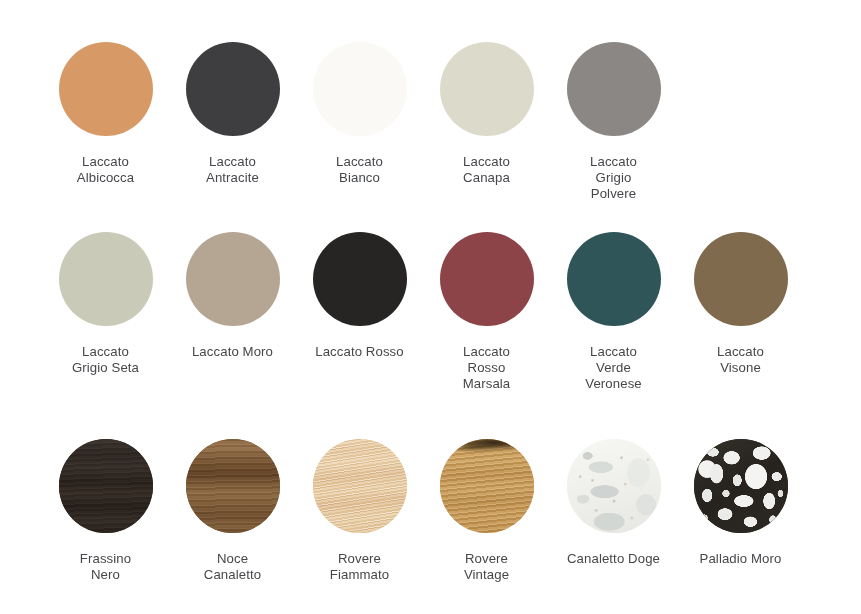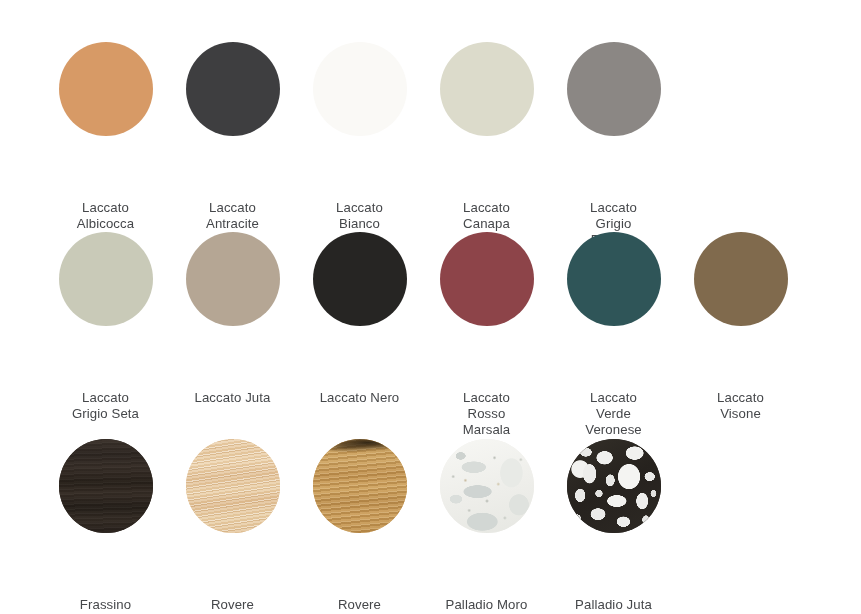--- a/index.html
+++ b/index.html
@@ -32,21 +32,20 @@
   }
   .row-1 { top: 42px; }
   .row-2 { top: 232px; }
   .row-3 { top: 439px; }
 
   .swatch-cell {
     width: 127px;
     display: flex;
     flex-direction: column;
     align-items: center;
-    gap: 46px;
   }
   .swatch-cell.first { margin-left: 42px; }
 
   .swatch-disc {
     width: 94px;
     height: 94px;
     border-radius: 50%;
     overflow: hidden;
     position: relative;
     flex: 0 0 auto;
@@ -227,25 +226,25 @@
   </div>
 
   <div class="swatch-row row-2">
     <div class="swatch-cell first">
       <div class="swatch-disc" style="background-color: rgb(201, 202, 184);"></div>
       <div class="swatch-label">Laccato
 Grigio Seta</div>
     </div>
     <div class="swatch-cell">
       <div class="swatch-disc" style="background-color: rgb(181, 166, 148);"></div>
-      <div class="swatch-label">Laccato Juta</div>
+      <div class="swatch-label">Laccato Moro</div>
     </div>
     <div class="swatch-cell">
       <div class="swatch-disc" style="background-color: rgb(38, 37, 35);"></div>
-      <div class="swatch-label">Laccato Nero</div>
+      <div class="swatch-label">Laccato Rosso</div>
     </div>
     <div class="swatch-cell">
       <div class="swatch-disc" style="background-color: rgb(141, 68, 73);"></div>
       <div class="swatch-label">Laccato
 Rosso
 Marsala</div>
     </div>
     <div class="swatch-cell">
       <div class="swatch-disc" style="background-color: rgb(47, 85, 88);"></div>
       <div class="swatch-label">Laccato
@@ -262,39 +261,46 @@
   <div class="swatch-row row-3">
     <div class="swatch-cell first">
       <div class="swatch-disc">
         <div class="tex tex-frassino-nero"></div>
       </div>
       <div class="swatch-label">Frassino
 Nero</div>
     </div>
     <div class="swatch-cell">
       <div class="swatch-disc">
+        <div class="tex tex-noce-canaletto"></div>
+      </div>
+      <div class="swatch-label">Noce
+Canaletto</div>
+    </div>
+    <div class="swatch-cell">
+      <div class="swatch-disc">
         <div class="tex tex-rovere-fiammato"></div>
       </div>
       <div class="swatch-label">Rovere
 Fiammato</div>
     </div>
     <div class="swatch-cell">
       <div class="swatch-disc">
         <div class="tex tex-rovere-vintage"></div>
       </div>
       <div class="swatch-label">Rovere
 Vintage</div>
     </div>
     <div class="swatch-cell">
       <div class="swatch-disc">
         <div class="tex tex-palladio-doge"></div>
       </div>
+      <div class="swatch-label">Canaletto Doge</div>
+    </div>
+    <div class="swatch-cell">
+      <div class="swatch-disc">
+        <div class="tex tex-palladio-moro"></div>
+      </div>
       <div class="swatch-label">Palladio Moro</div>
     </div>
-    <div class="swatch-cell">
-      <div class="swatch-disc">
-        <div class="tex tex-palladio-moro"></div>
-      </div>
-      <div class="swatch-label">Palladio Juta</div>
-    </div>
   </div>
 
 </div>
 
 </body></html>

